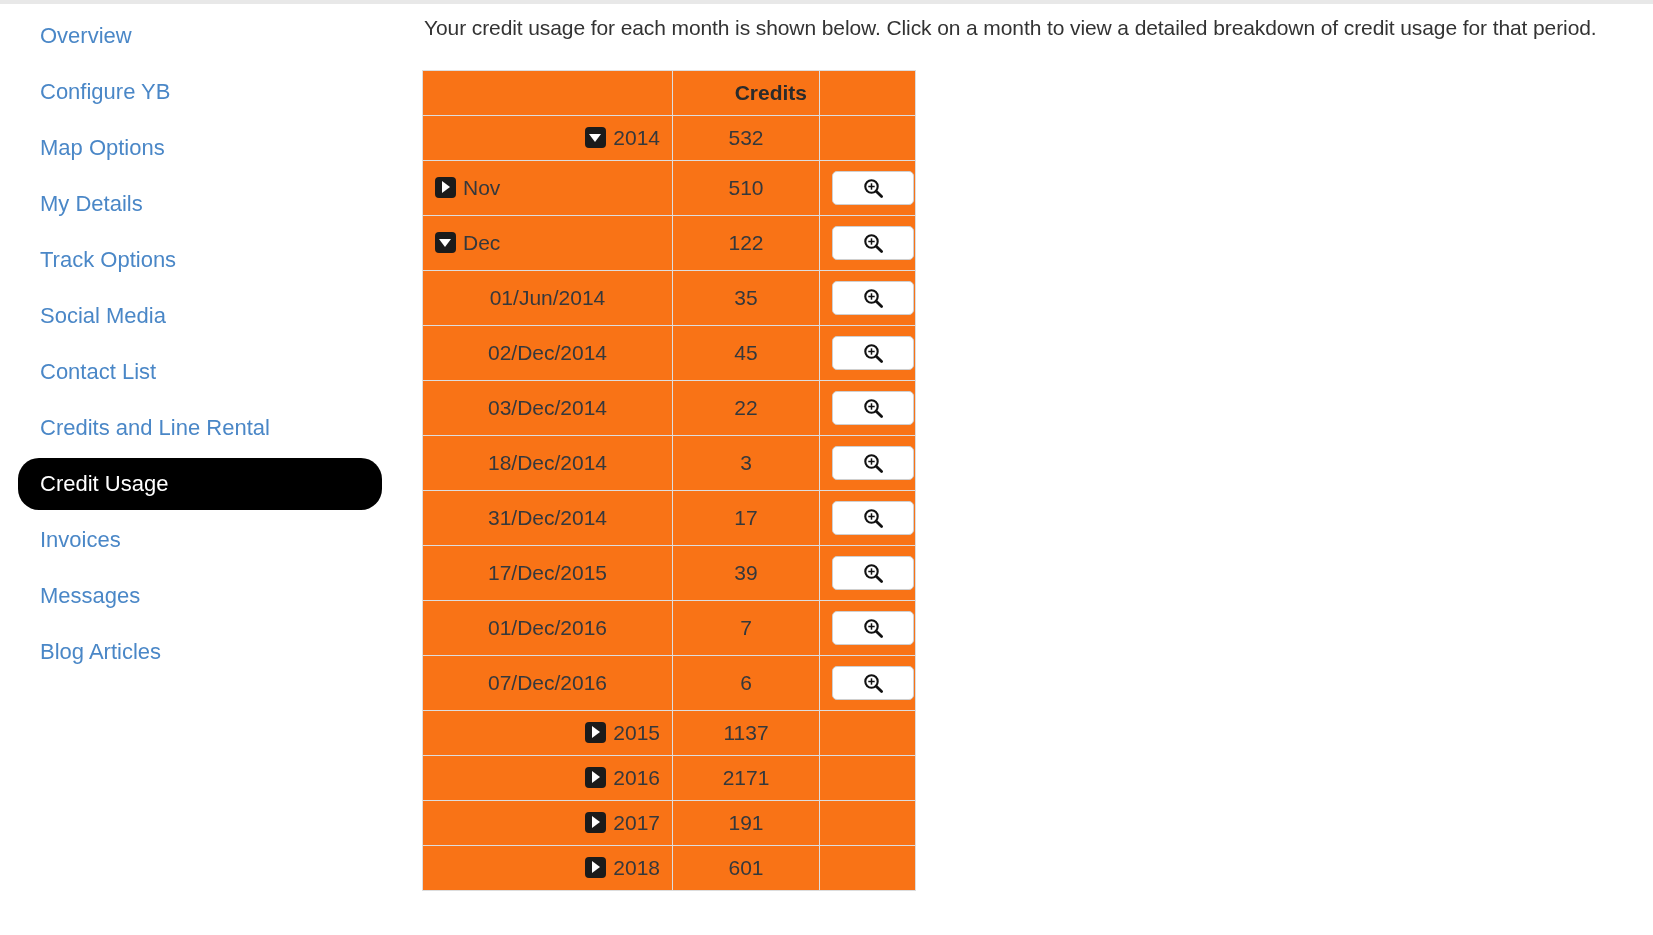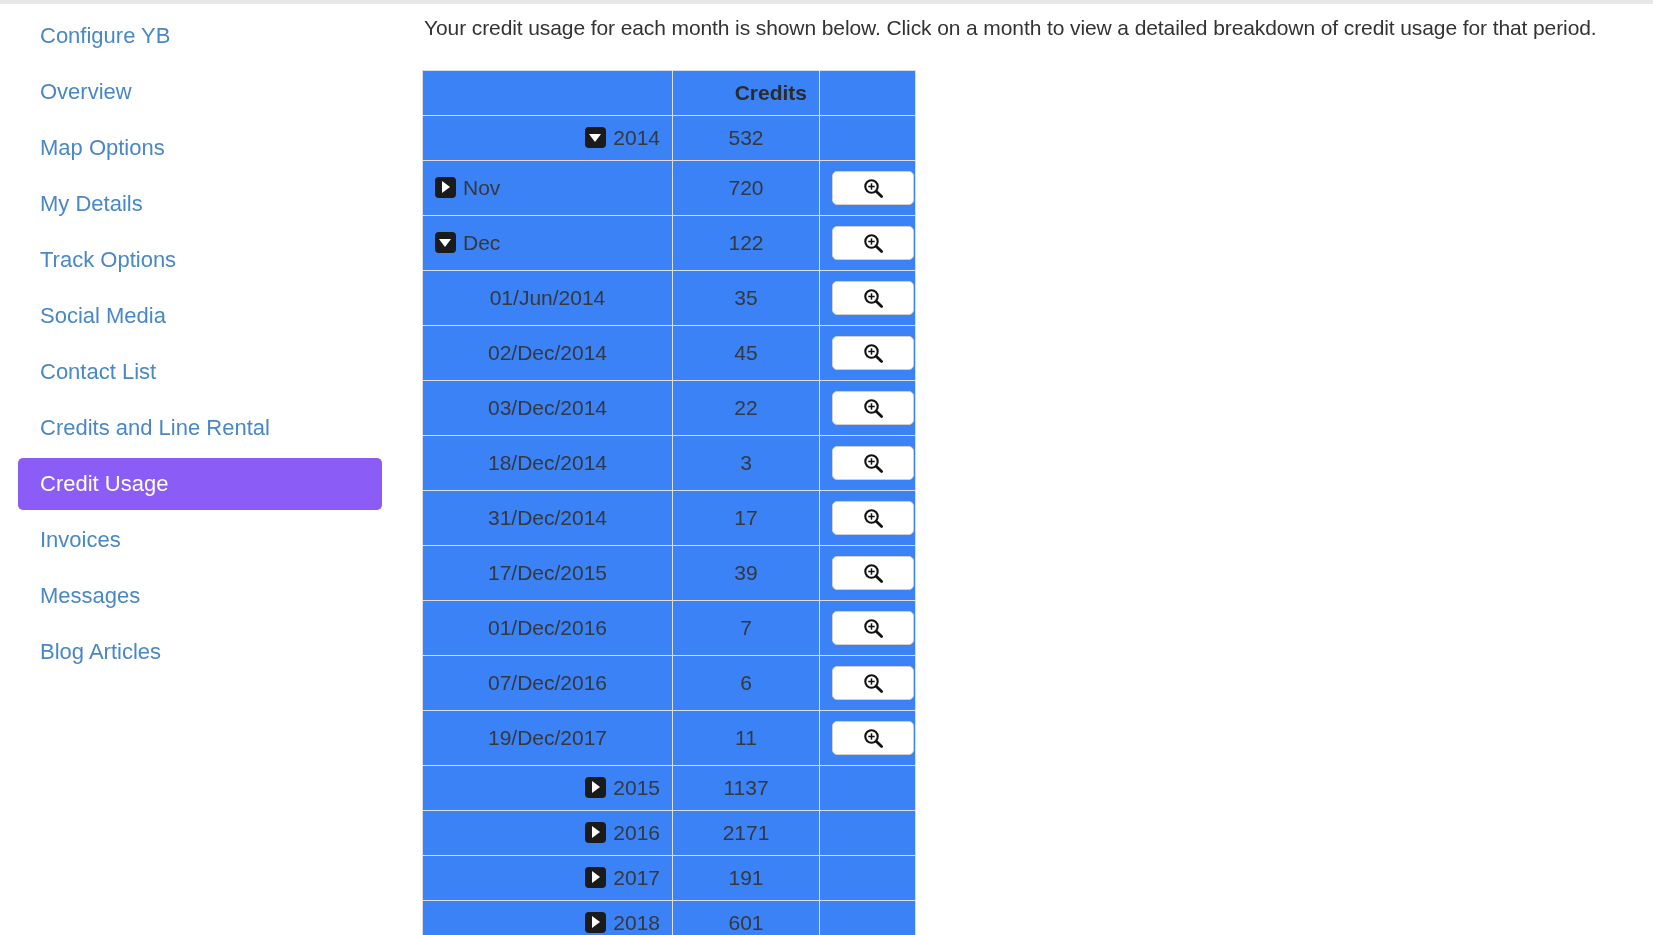--- a/index.html
+++ b/index.html
@@ -43,22 +43,23 @@
     margin: 4px 18px;
     padding: 0 22px;
     border-radius: 5px;
     font-size: 22px;
     color: #4a87c7;
     text-decoration: none;
     white-space: nowrap;
     cursor: pointer;
   }
   .nav-item.active {
-    background: #8b5cf6;
+    background: #000000;
     color: #ffffff;
+    border-radius: 21px;
   }
 
   
   #main {
     position: absolute;
     left: 422px;
     top: 0;
     width: 1231px;
   }
   #intro {
@@ -76,21 +77,21 @@
     width: 493px;
     table-layout: fixed;
   }
   #usage-table th, #usage-table td {
     border: 1px solid #dddddd;
     font-size: 21px;
     color: #35383c;
     height: 45px;
     padding: 10px 12px;
     vertical-align: middle;
-    background: #3b82f6;
+    background: #f97316;
   }
   #usage-table th {
     font-weight: bold;
     color: #2b2b2b;
     height: 45px;
   }
   .col-label   { width: 250px; }
   .col-credits { width: 147px; text-align: right; }
   .col-action  { width: 96px;  text-align: center; padding: 0 6px; }
 
@@ -146,22 +147,22 @@
   .zoom-btn svg { vertical-align: middle; }
 </style>
 </head>
 <body>
 
 <div id="top-strip"></div>
 
 <div id="page">
 
   <nav id="sidebar">
+      <a class="nav-item">Overview</a>
       <a class="nav-item">Configure YB</a>
-      <a class="nav-item">Overview</a>
       <a class="nav-item">Map Options</a>
       <a class="nav-item">My Details</a>
       <a class="nav-item">Track Options</a>
       <a class="nav-item">Social Media</a>
       <a class="nav-item">Contact List</a>
       <a class="nav-item">Credits and Line Rental</a>
       <a class="nav-item active">Credit Usage</a>
       <a class="nav-item">Invoices</a>
       <a class="nav-item">Messages</a>
       <a class="nav-item">Blog Articles</a>
@@ -179,21 +180,21 @@
         </tr>
       </thead>
       <tbody id="table-body">
           <tr class="row-year">
             <td class="col-label label-cell"><span class="twisty down"></span><span>2014</span></td>
             <td class="col-credits">532</td>
             <td class="col-action"></td>
           </tr>
           <tr class="row-month">
             <td class="col-label label-cell"><span class="twisty right"></span><span>Nov</span></td>
-            <td class="col-credits">720</td>
+            <td class="col-credits">510</td>
             <td class="col-action"><button class="zoom-btn"><svg width="22" height="22" viewBox="0 0 22 22">
                   <circle cx="9.5" cy="9.5" r="6.2" fill="none" stroke="#111" stroke-width="2.1"></circle>
                   <line x1="6.3" y1="9.5" x2="12.7" y2="9.5" stroke="#111" stroke-width="1.5"></line>
                   <line x1="9.5" y1="6.3" x2="9.5" y2="12.7" stroke="#111" stroke-width="1.5"></line>
                   <line x1="14.2" y1="14.2" x2="19.6" y2="19.6" stroke="#111" stroke-width="2.8" stroke-linecap="round"></line>
                 </svg></button></td>
           </tr>
           <tr class="row-month">
             <td class="col-label label-cell"><span class="twisty down"></span><span>Dec</span></td>
             <td class="col-credits">122</td>
@@ -277,30 +278,20 @@
           <tr class="row-day">
             <td class="col-label label-cell"><span>07/Dec/2016</span></td>
             <td class="col-credits">6</td>
             <td class="col-action"><button class="zoom-btn"><svg width="22" height="22" viewBox="0 0 22 22">
                   <circle cx="9.5" cy="9.5" r="6.2" fill="none" stroke="#111" stroke-width="2.1"></circle>
                   <line x1="6.3" y1="9.5" x2="12.7" y2="9.5" stroke="#111" stroke-width="1.5"></line>
                   <line x1="9.5" y1="6.3" x2="9.5" y2="12.7" stroke="#111" stroke-width="1.5"></line>
                   <line x1="14.2" y1="14.2" x2="19.6" y2="19.6" stroke="#111" stroke-width="2.8" stroke-linecap="round"></line>
                 </svg></button></td>
           </tr>
-          <tr class="row-day">
-            <td class="col-label label-cell"><span>19/Dec/2017</span></td>
-            <td class="col-credits">11</td>
-            <td class="col-action"><button class="zoom-btn"><svg width="22" height="22" viewBox="0 0 22 22">
-                  <circle cx="9.5" cy="9.5" r="6.2" fill="none" stroke="#111" stroke-width="2.1"></circle>
-                  <line x1="6.3" y1="9.5" x2="12.7" y2="9.5" stroke="#111" stroke-width="1.5"></line>
-                  <line x1="9.5" y1="6.3" x2="9.5" y2="12.7" stroke="#111" stroke-width="1.5"></line>
-                  <line x1="14.2" y1="14.2" x2="19.6" y2="19.6" stroke="#111" stroke-width="2.8" stroke-linecap="round"></line>
-                </svg></button></td>
-          </tr>
           <tr class="row-year">
             <td class="col-label label-cell"><span class="twisty right"></span><span>2015</span></td>
             <td class="col-credits">1137</td>
             <td class="col-action"></td>
           </tr>
           <tr class="row-year">
             <td class="col-label label-cell"><span class="twisty right"></span><span>2016</span></td>
             <td class="col-credits">2171</td>
             <td class="col-action"></td>
           </tr>

